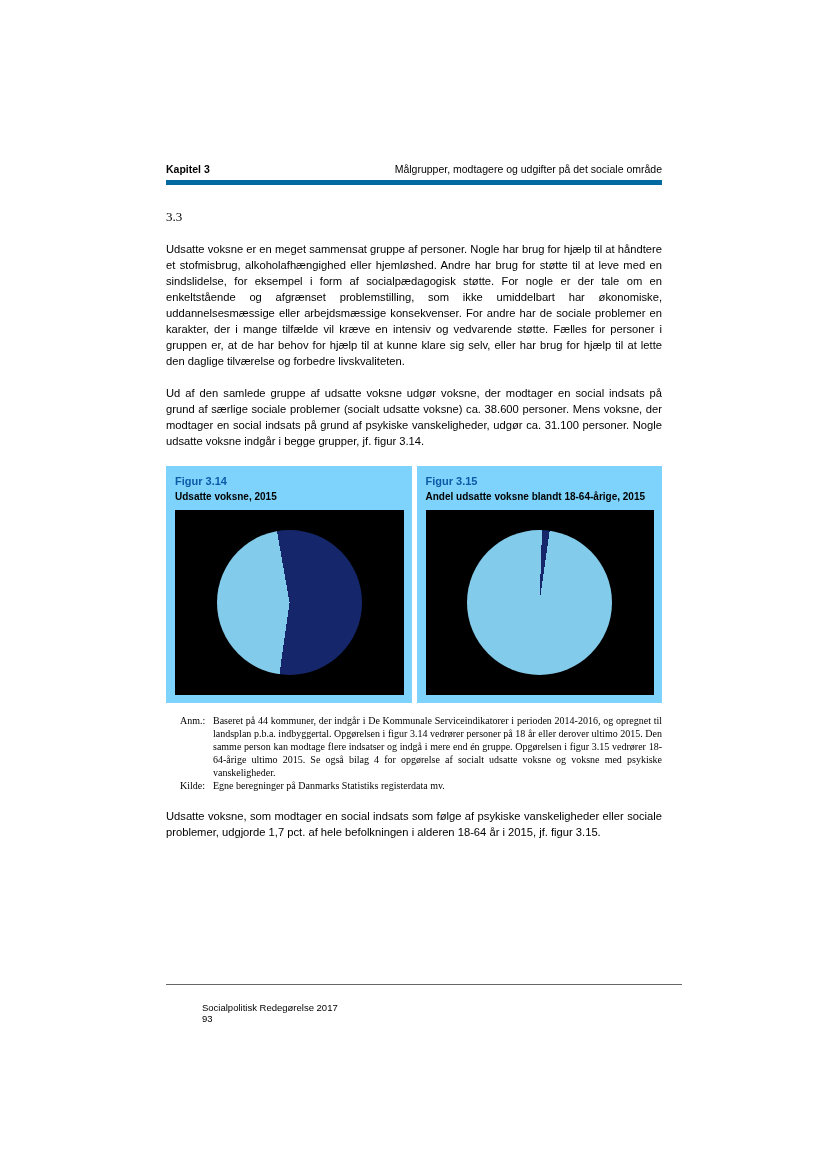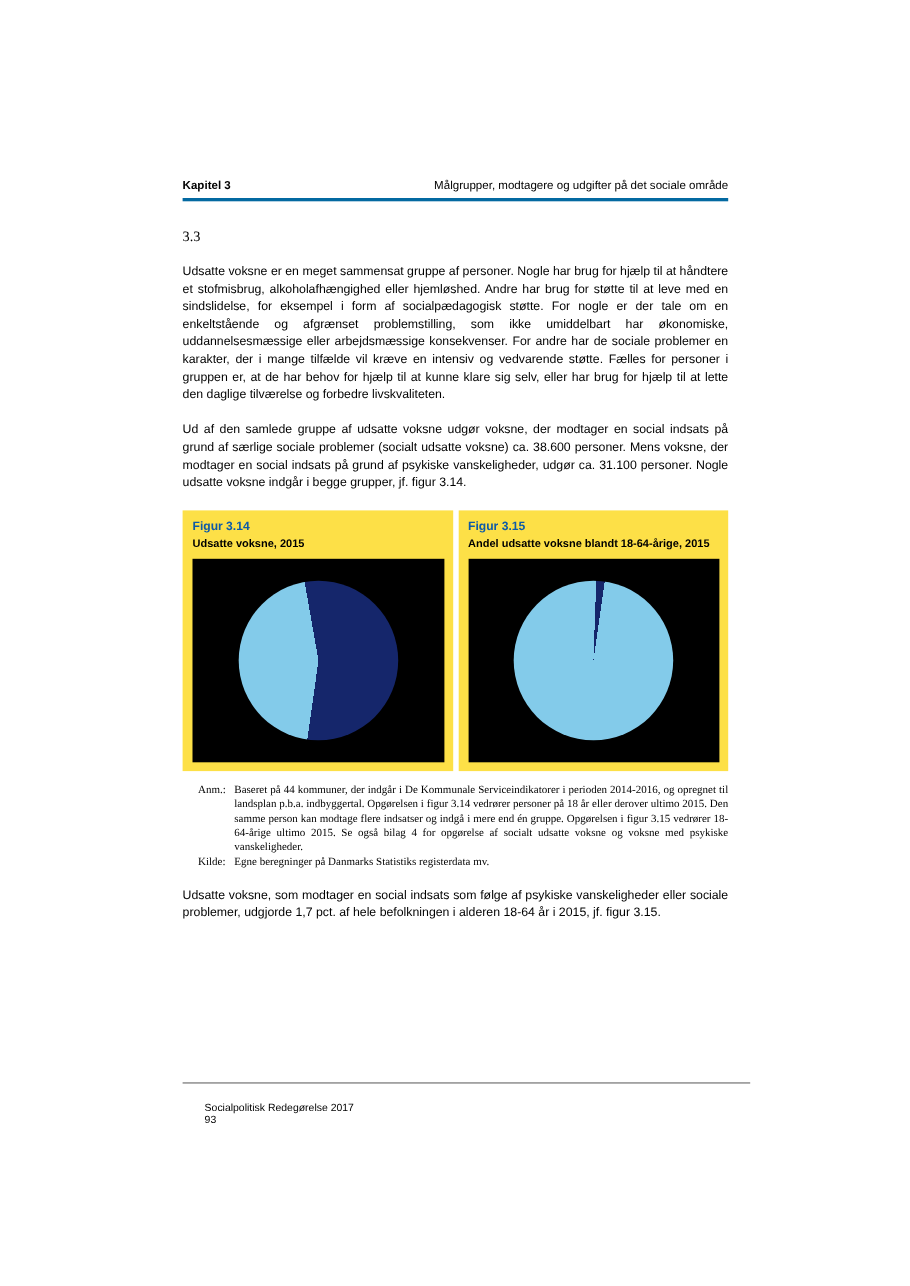--- a/index.html
+++ b/index.html
@@ -17,40 +17,40 @@
     left: 166px;
     top: 163px;
     width: 496px;
   }
   .running-head {
     display: flex;
     justify-content: space-between;
     align-items: flex-end;
     font-size: 10.5px;
     padding-bottom: 5px;
-    border-bottom: 3px solid #0369a1;
+    border-bottom: 5px solid #0369a1;
   }
   .running-head .chapter { font-weight: bold; }
   .section-title {
     margin-top: 24px;
     font-family: "Liberation Serif", serif;
     font-size: 13px;
     display: flex;
   }
   .section-number { width: 61px; flex: 0 0 61px; }
   p.body {
     font-size: 11.2px;
     line-height: 16px;
     text-align: justify;
     margin: 16px 0 0 0;
   }
   .figures { display: flex; gap: 5px; margin-top: 17px; }
   .figure-panel {
     flex: 1;
-    background: #fde047;
+    background: #7dd3fc;
     padding: 9px 8px 8px 9px;
     box-sizing: border-box;
     overflow: hidden;
   }
   .figure-label { color: #0E5AA7; font-weight: bold; font-size: 11px; }
   .figure-title { font-weight: bold; font-size: 10px; margin-top: 4px; white-space: nowrap; }
   .chart-box {
     margin-top: 8px;
     height: 185px;
     background: #000000;
@@ -76,21 +76,21 @@
     font-size: 9.5px;
   }
   .footer-rule { width: 516px; border-top: 1px solid #666; height: 0; }
   .footer-row {
     display: flex;
     justify-content: flex-end;
     align-items: baseline;
     margin-top: 17px;
     flex-direction: column;
   }
-  .footer-page { margin-left: 20px; }
+  .footer-page { margin-left: 36px; }
 </style>
 </head>
 <body>
 
 <div class="page">
   <div class="content">
 
     <div class="running-head">
       <span class="chapter">Kapitel 3</span>
       <span>Målgrupper, modtagere og udgifter på det sociale område</span>

